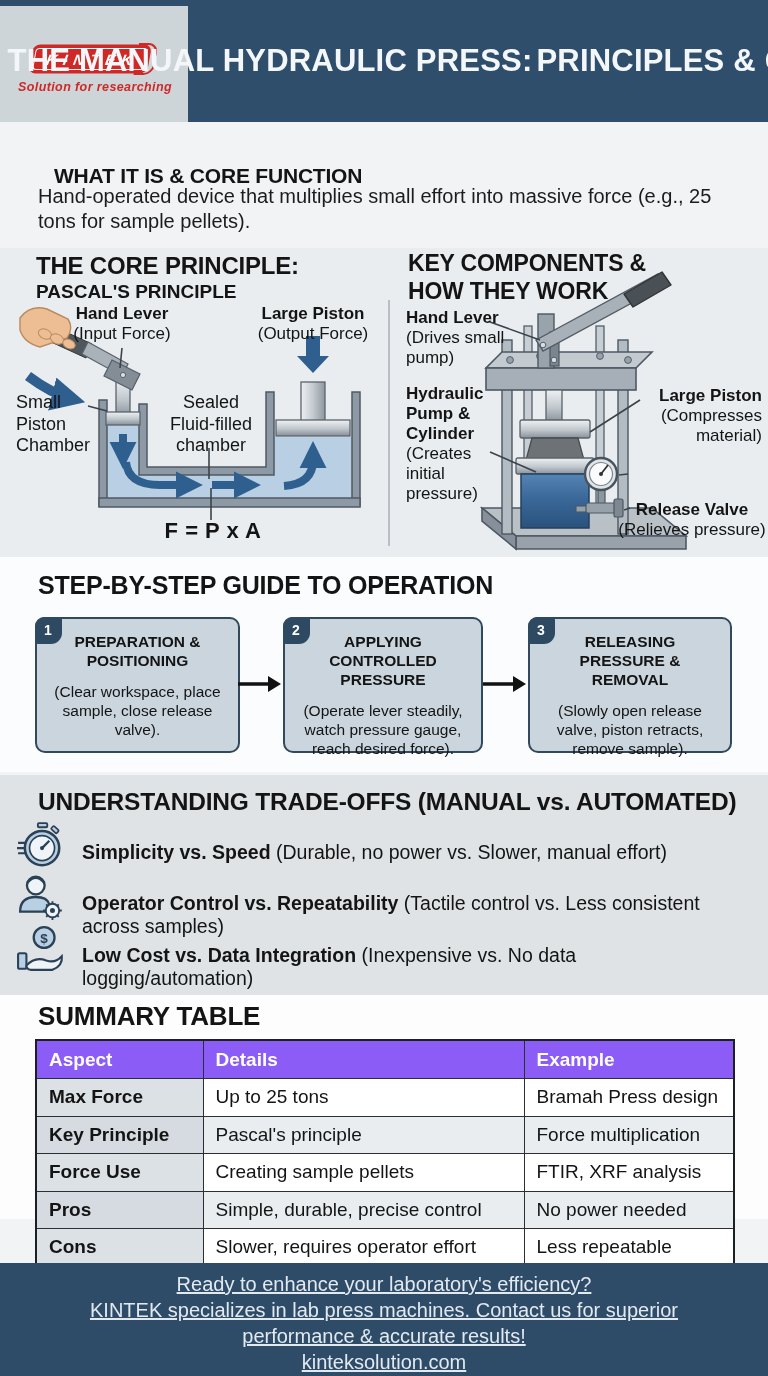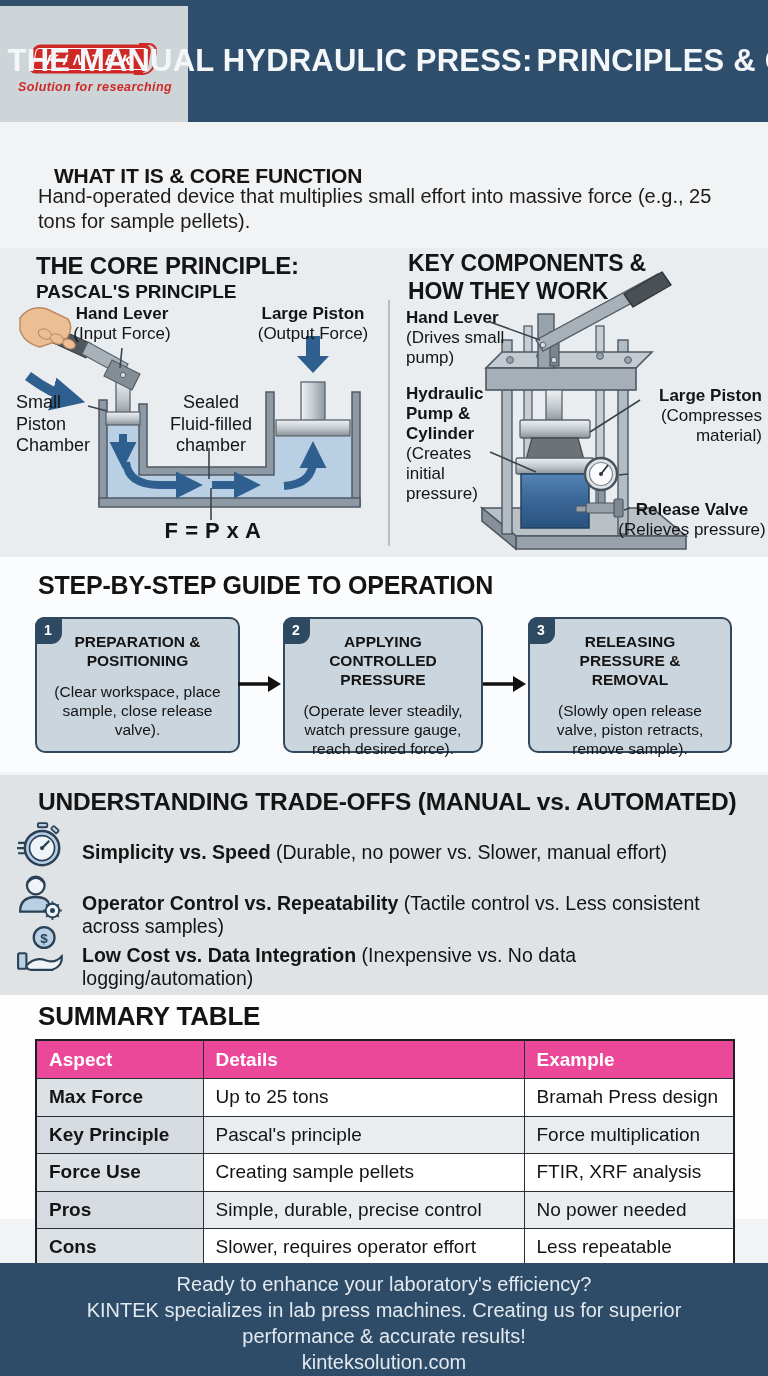--- a/index.html
+++ b/index.html
@@ -82,30 +82,30 @@
   .ttext{font-size:19.5px;line-height:1.2;}
   .ttext b{font-size:19.5px;}
 
   
   .summary-band{top:995px;height:224px;background:#fdfdfe;}
   .summary-heading{position:absolute;left:38px;top:6px;margin:0;font-size:26px;font-weight:700;letter-spacing:-.2px;}
   table.sumtab{position:absolute;left:35px;top:44px;width:698px;border-collapse:collapse;table-layout:fixed;
                border:2.5px solid #1b2025;}
   .sumtab th,.sumtab td{border:1.5px solid #2a2f35;font-size:19px;padding:4px 12px;text-align:left;
                overflow:hidden;white-space:nowrap;}
-  .sumtab th{background:#ec4899;color:#fff;font-weight:700;height:29px;}
+  .sumtab th{background:#8b5cf6;color:#fff;font-weight:700;height:29px;}
   .sumtab td{height:28.5px;background:#fff;}
   .sumtab td.rowhead{background:#dce1e5;font-weight:700;}
   .sumtab tr.alt td{background:#e9edf0;}
   .sumtab tr.alt td.rowhead{background:#d5dbe0;}
   .col-aspect{width:167px;} .col-details{width:321px;} .col-example{width:210px;}
 
   
   .footer{top:1263px;height:113px;background:#2e4c68;color:#e2e9ef;text-align:center;}
-  .footer-line{font-size:20px;line-height:26px;}
+  .footer-line{font-size:20px;line-height:26px;text-decoration:underline;}
   .footer-line:first-child{margin-top:8px;}
 </style>
 </head>
 <body>
 
 <div class="band header">
   <div class="logo-panel">
     <div class="logo-box">
       <span class="logo-text">KINTEK</span>
     </div>
@@ -396,16 +396,16 @@
         <td class="rowhead">Cons</td>
         <td>Slower, requires operator effort</td>
         <td>Less repeatable</td>
       </tr>
     </tbody>
   </table>
 </div>
 
 <div class="band footer">
   <div class="footer-line">Ready to enhance your laboratory's efficiency?</div>
-  <div class="footer-line">KINTEK specializes in lab press machines. Creating us for superior</div>
+  <div class="footer-line">KINTEK specializes in lab press machines. Contact us for superior</div>
   <div class="footer-line">performance &amp; accurate results!</div>
   <div class="footer-line">kinteksolution.com</div>
 </div>
 
 </body></html>

